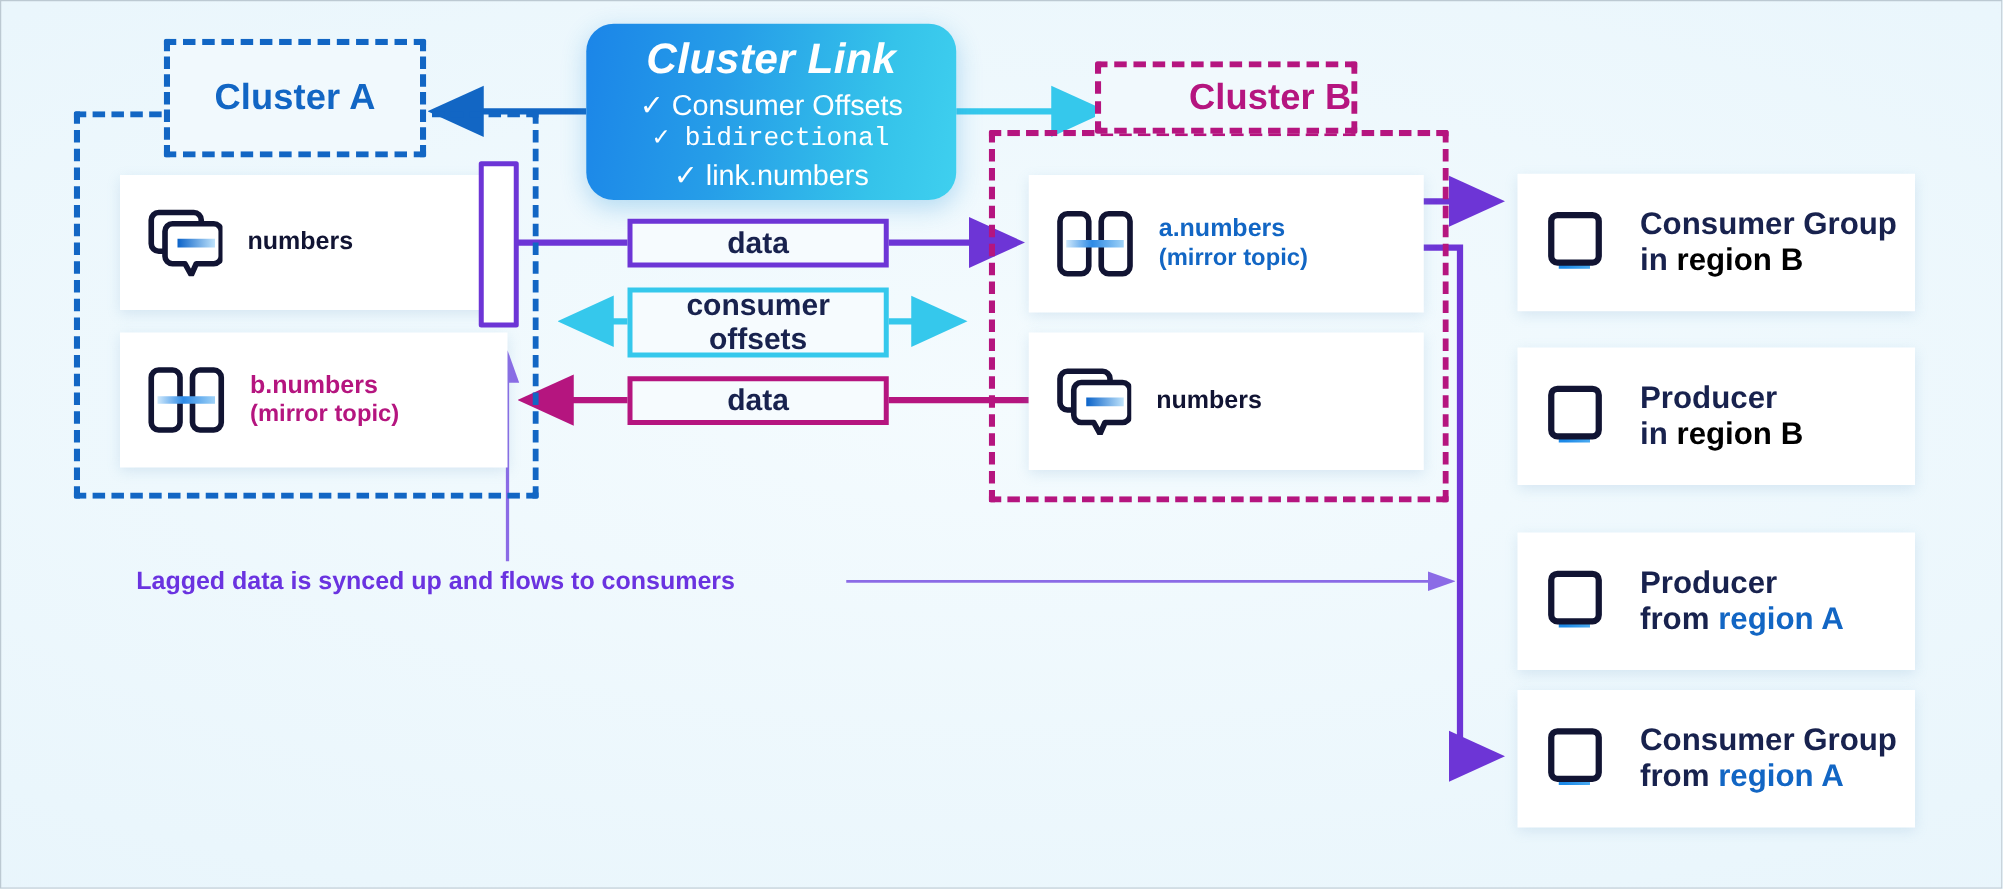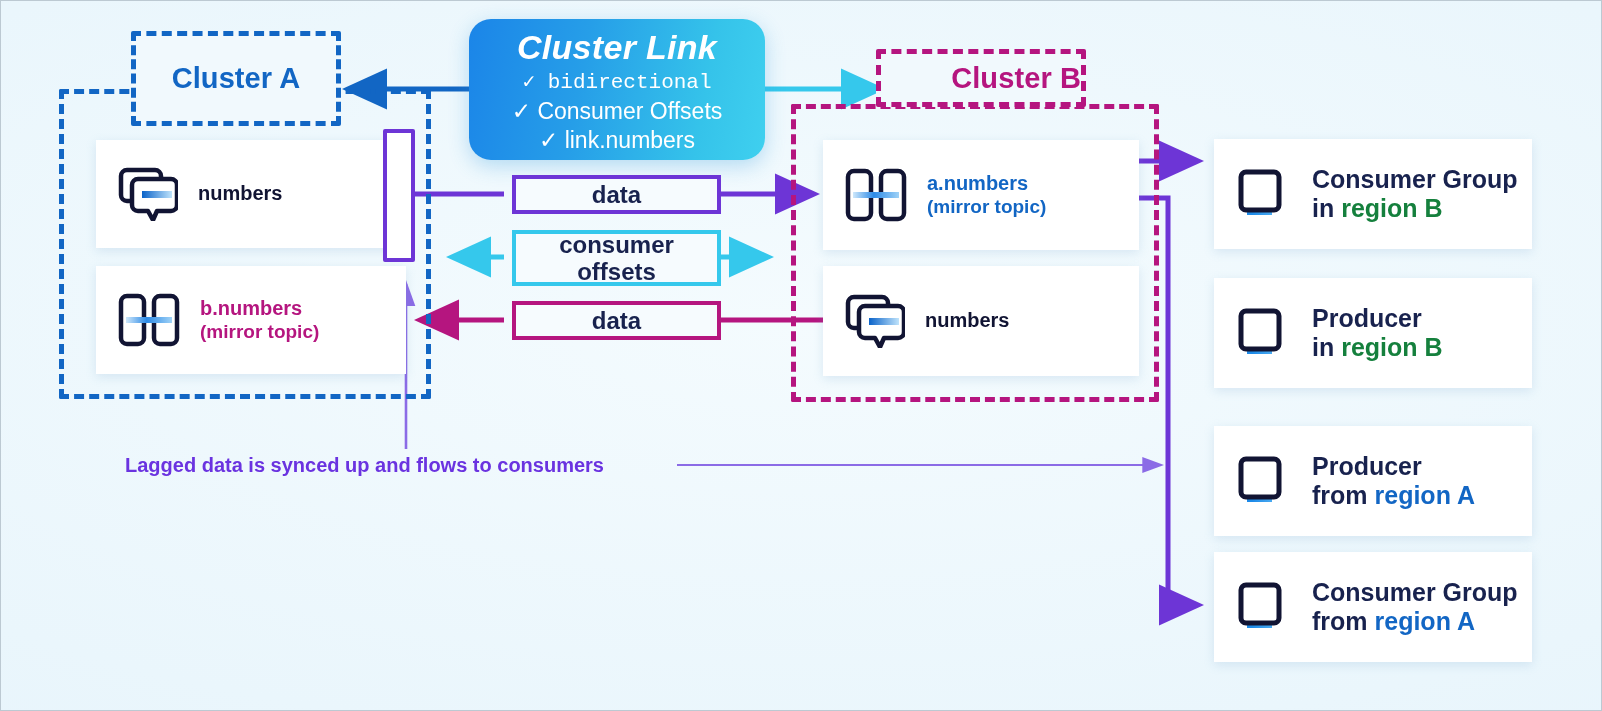--- a/index.html
+++ b/index.html
@@ -62,34 +62,33 @@
     gap:20px;
   }
   .card-txt{display:flex;flex-direction:column;line-height:1.16;}
   .t-main{font-size:20px;font-weight:bold;color:#111433;}
   .t-main.blue{color:#1266c4;}
   .t-main.pink{color:#b5157f;}
   .t-sub{font-size:19px;font-weight:bold;margin-top:0;}
   .t-sub.blue{color:#1266c4;}
   .t-sub.pink{color:#b5157f;}
   .t-line{font-size:25px;font-weight:bold;color:#18224e;white-space:nowrap;}
-  .t-line .reg-b{color:#15803d;}
+  .t-line .reg-b{color:#000000;}
   .t-line .reg-a{color:#1266c4;}
 
   
   .ico{flex:none;display:block;}
 
   
   .lbl-box{
     background:#f6fbfe;
     display:flex;align-items:center;justify-content:center;
     text-align:center;
     font-size:24px;font-weight:bold;color:#18224e;
     line-height:1.14;
-    margin-left:10px;
   }
   .lbl-purple{border:4px solid #6d35d6;}
   .lbl-cyan{border:4px solid #35c8ec;}
   .lbl-pink{border:4px solid #b5157f;}
 
   
   #annotation{
     font-size:20px;font-weight:bold;color:#6a33e0;
     white-space:nowrap;
   }
@@ -227,45 +226,45 @@
       </linearGradient>
         </defs>
     </svg>
     <div class="card-txt">
       <span class="t-main">numbers</span>
     </div>
   </div>
 
   <div class="abs" id="clusterlink" style="left:468px;top:18px;width:296px;height:141px;">
     <div id="cl-title">Cluster Link</div>
+    <div class="cl-row">
+      <span>✓</span>
+      <span>Consumer Offsets</span>
+    </div>
     <div class="cl-row mono">
       <span>✓</span>
       <span>bidirectional</span>
     </div>
     <div class="cl-row">
       <span>✓</span>
-      <span>Consumer Offsets</span>
-    </div>
-    <div class="cl-row">
-      <span>✓</span>
       <span>link.numbers</span>
     </div>
   </div>
 
   <div class="abs lbl-box lbl-purple" style="left:501px;top:174px;width:209px;height:39px;">
     <span>data</span>
   </div>
   <div class="abs lbl-box lbl-cyan" style="left:501px;top:229px;width:209px;height:56px;">
     <span style="max-width:150px;">consumer offsets</span>
   </div>
   <div class="abs lbl-box lbl-pink" style="left:501px;top:300px;width:209px;height:39px;">
     <span>data</span>
   </div>
 
-  <div class="abs" id="annotation" style="left:124px;top:453px;">
+  <div class="abs" id="annotation" style="left:108px;top:453px;">
     <span>Lagged data is synced up and flows to consumers</span>
   </div>
 
   <div class="abs card" style="left:1213px;top:138px;width:318px;height:110px;">
     <svg class="ico" width="56" height="56" viewBox="0 0 56 56">
       <path d="M14,24 v22 h22" fill="none" stroke="url(#gl1)" stroke-width="6"></path>
       <rect x="5" y="6" width="38" height="38" rx="5" fill="#fff" stroke="#111433" stroke-width="5"></rect>
       <defs>
           <linearGradient id="gl1" x1="0" y1="1" x2="1" y2="0">
         <stop offset="0%" stop-color="#1d8ae8"></stop>

